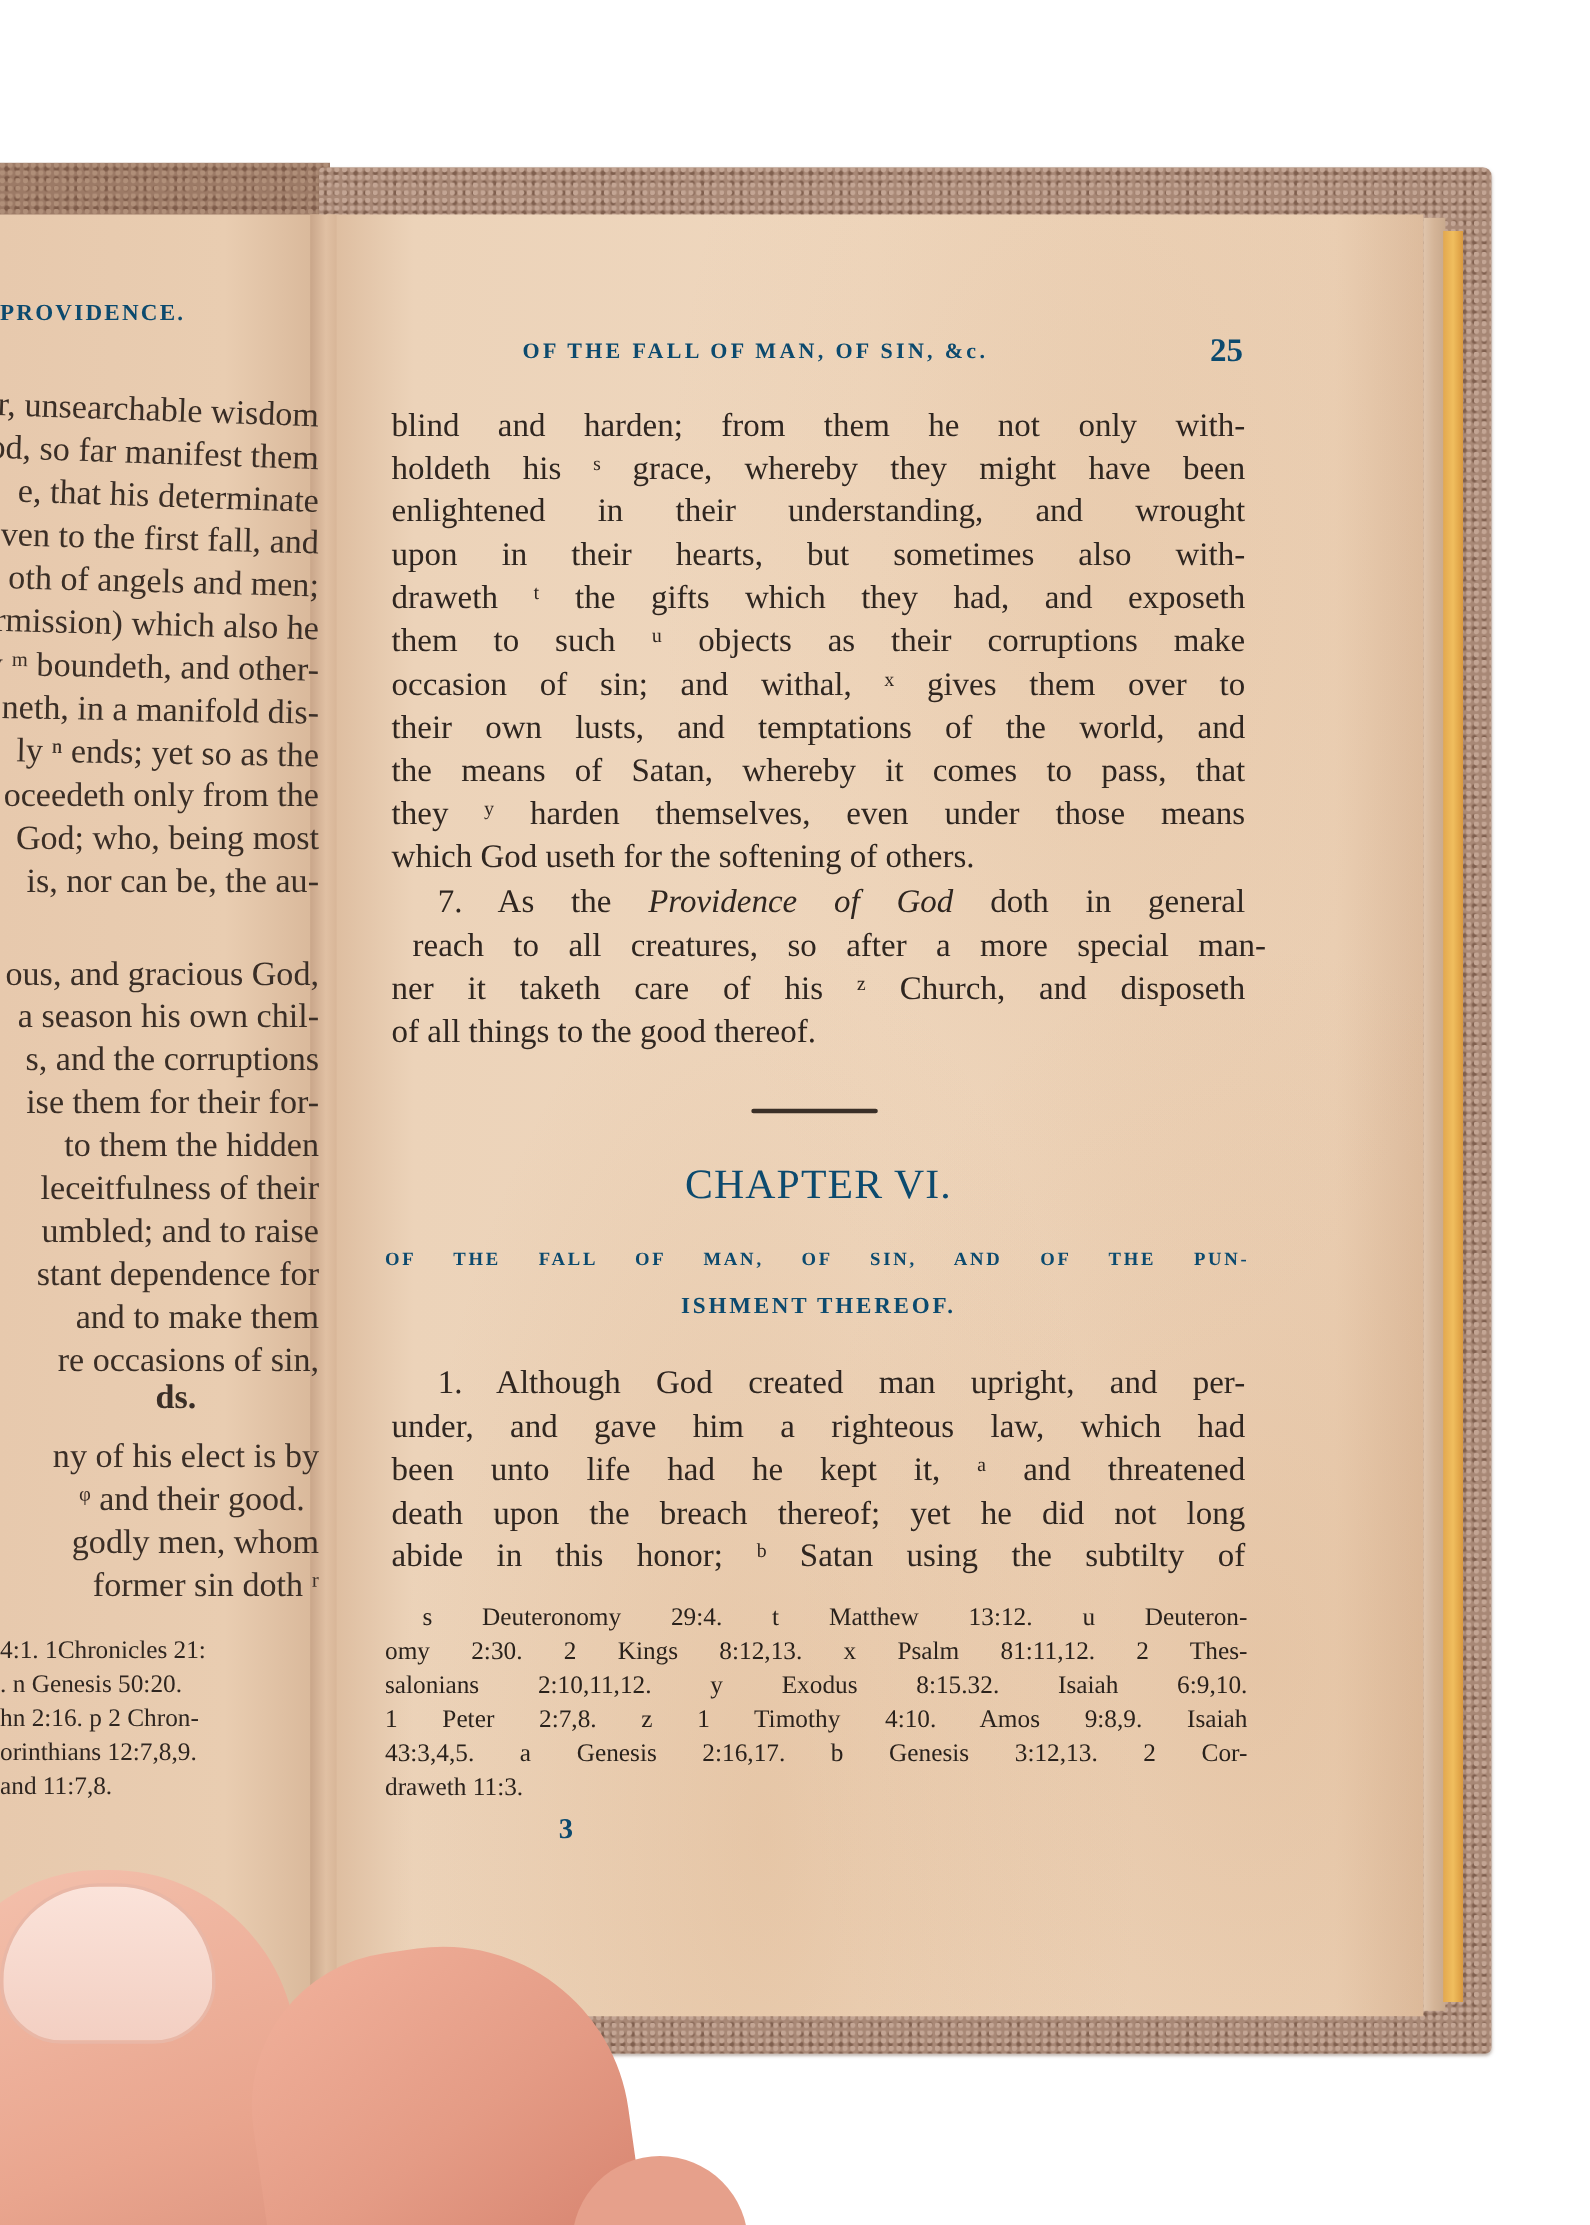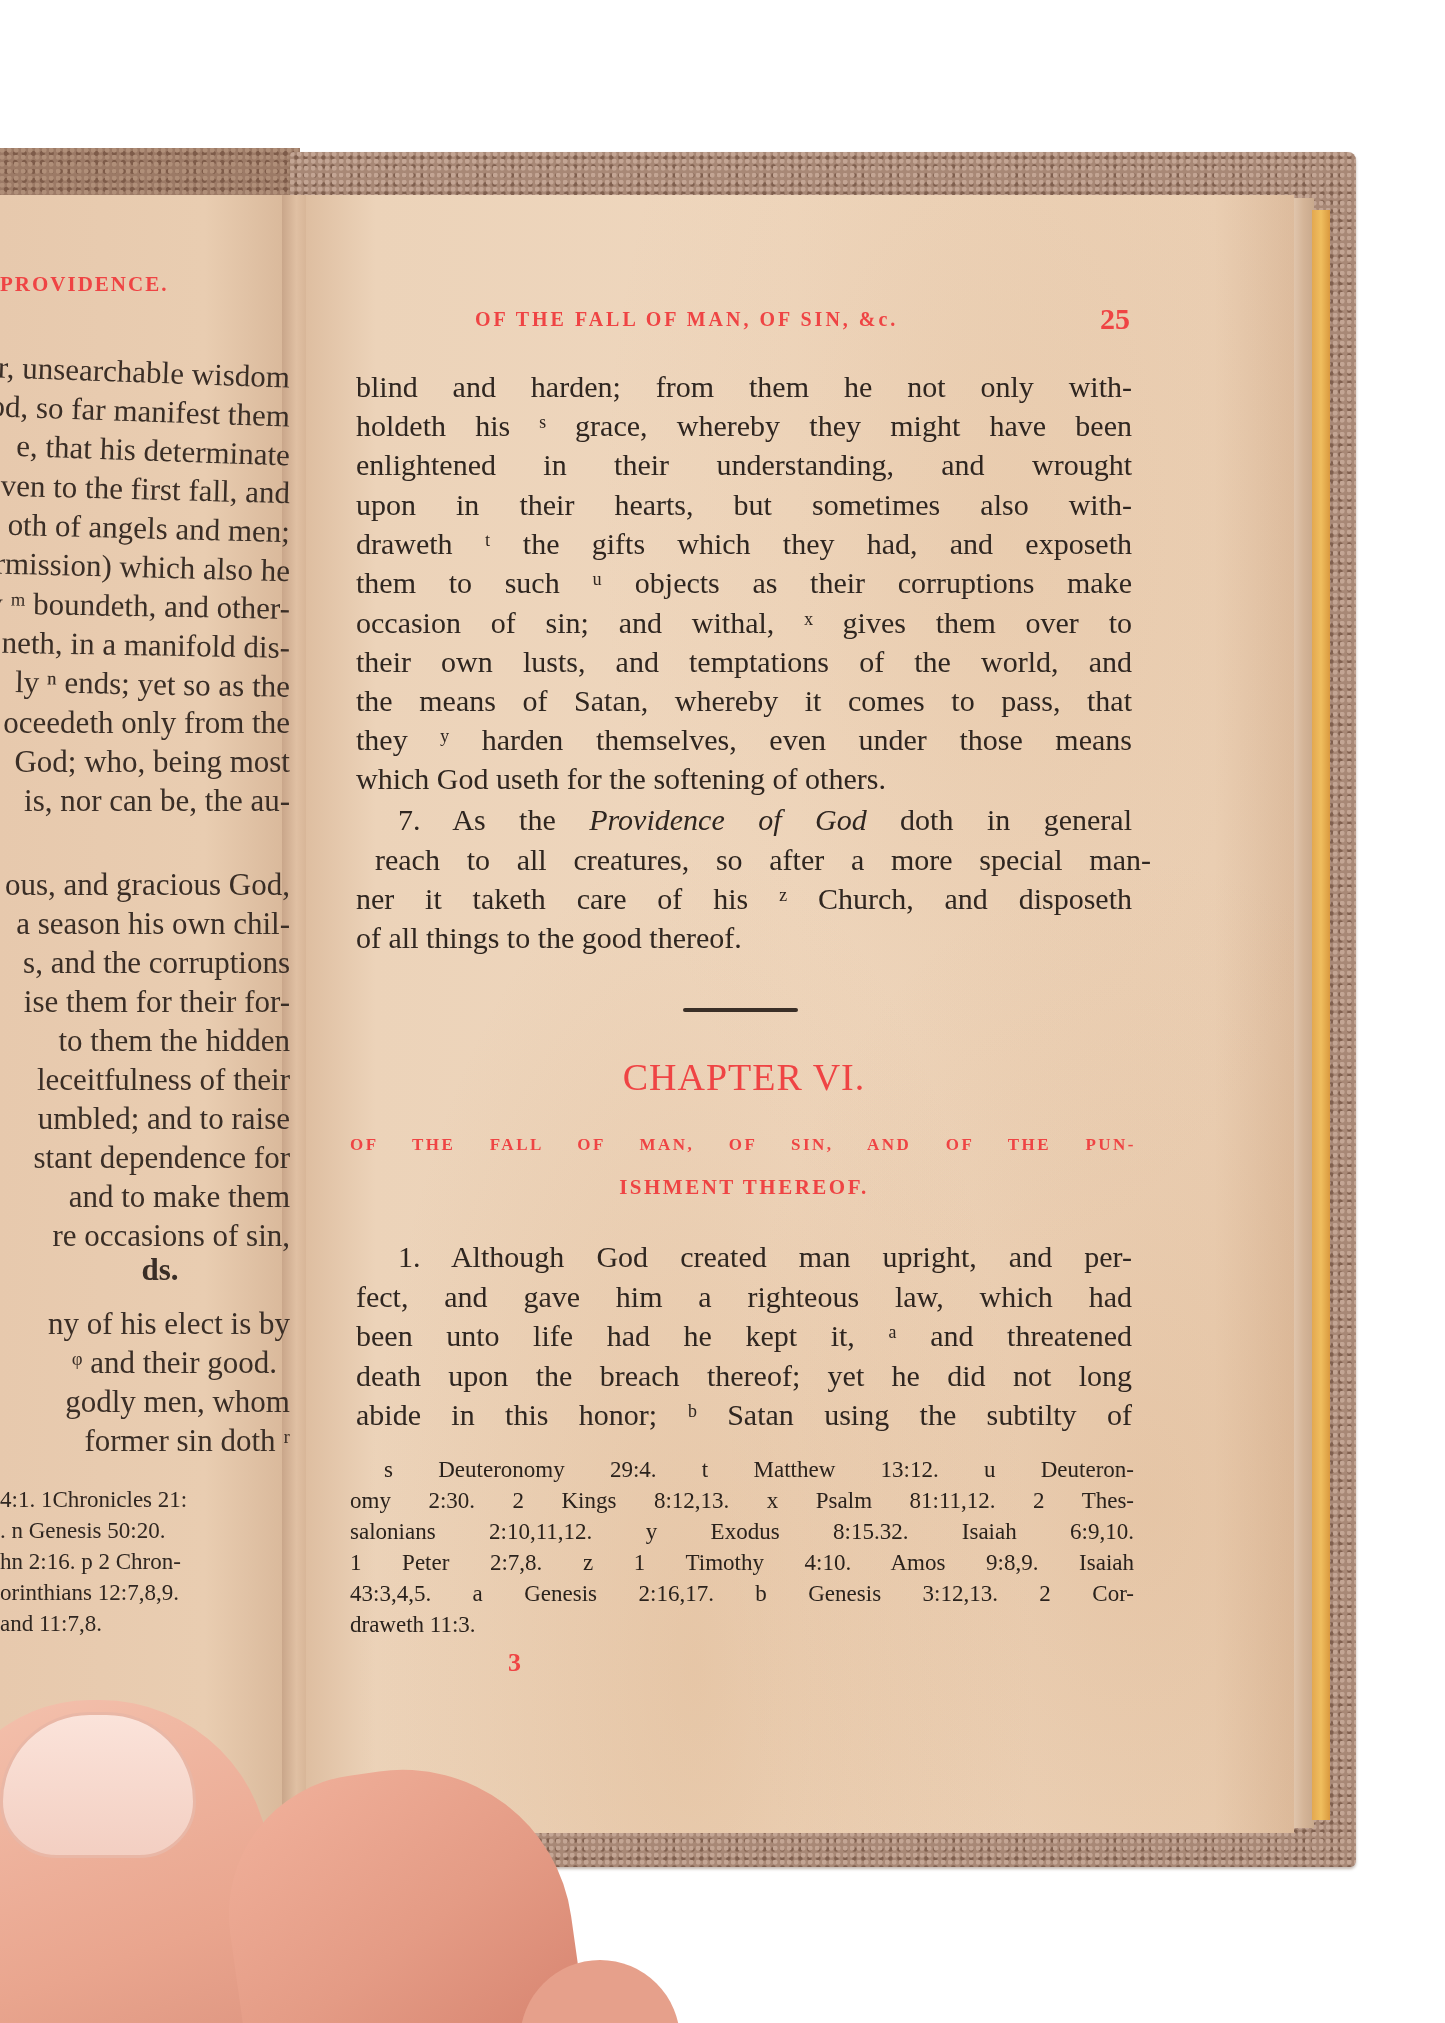--- a/index.html
+++ b/index.html
@@ -16,21 +16,21 @@
   #left-page{left:0;top:195px;width:292px;height:1640px;
     background:linear-gradient(90deg,#e7c9ad 0%,#e9cdb1 70%,#d8b799 100%);}
   #gutter{left:282px;top:195px;width:24px;height:1640px;background:linear-gradient(90deg,#c9a68a,#e0c0a3 60%,#d8b698);}
   #right-page{left:296px;top:195px;width:998px;height:1638px;
     background:linear-gradient(90deg,#dcbb9d 0%,#ecd3b9 8%,#efd7be 50%,#ebd0b5 92%,#ddbc9e 100%);}
   #page-stain{left:296px;top:195px;width:998px;height:1638px;
     background:radial-gradient(ellipse at 40% 90%,rgba(205,150,100,.25),transparent 40%),radial-gradient(ellipse at 85% 80%,rgba(205,150,100,.2),transparent 35%),radial-gradient(ellipse at 70% 20%,rgba(210,160,110,.15),transparent 40%);}
   #page-edges{left:1294px;top:198px;width:20px;height:1630px;background:linear-gradient(90deg,#e0c5ac,#d4b497 50%,#c8a98d);}
   #gilt-edge{left:1312px;top:210px;width:18px;height:1610px;background:linear-gradient(90deg,#e3a84f,#f0be5e 50%,#d9993f);}
   
-  .ink{color:#ef4444;}
+  .ink{color:#0c4a6e;}
   .running-head{font-family:"Liberation Serif",serif;font-weight:bold;letter-spacing:3px;font-size:20px;}
   .body-line{position:absolute;left:356px;width:776px;font-size:30px;line-height:40px;height:40px;white-space:nowrap;text-align:justify;text-align-last:justify;color:#2f2620;}
   .body-line.last{text-align-last:left;}
   .body-line.indent{padding-left:42px;width:734px;}
   .body-line i{font-style:italic;}
   .center{text-align:center;text-align-last:center;}
   .foot-line{position:absolute;left:350px;width:784px;font-size:23px;line-height:30px;height:30px;white-space:nowrap;text-align:justify;text-align-last:justify;color:#2a221c;}
   .foot-line.last{text-align-last:left;}
   .foot-line.indent{padding-left:34px;width:750px;}
   .left-line{position:absolute;right:1155px;width:320px;font-size:31px;line-height:39px;height:39px;white-space:nowrap;text-align:right;color:#3a2e26;overflow:hidden;}
@@ -118,21 +118,21 @@
 </div>
 
 <div class="abs" style="left:683px;top:1008px;width:115px;height:4px;background:#3a2f27;border-radius:2px;"></div>
 
 <div class="abs ink center" style="left:356px;top:1055px;width:776px;font-size:38px;letter-spacing:1px;">CHAPTER VI.</div>
 <div class="abs ink running-head" style="left:350px;top:1135px;width:786px;font-size:17px;letter-spacing:2.5px;white-space:nowrap;text-align:justify;text-align-last:justify;">OF THE FALL OF MAN, OF SIN, AND OF THE PUN-</div>
 <div class="abs ink running-head center" style="left:356px;top:1175px;width:776px;font-size:21px;letter-spacing:2.5px;">ISHMENT THEREOF.</div>
 
 <div>
   <div class="body-line indent" style="top:1237px;">1. Although God created man upright, and per-</div>
-  <div class="body-line" style="top:1277px;">fect, and gave him a righteous law, which had</div>
+  <div class="body-line" style="top:1277px;">under, and gave him a righteous law, which had</div>
   <div class="body-line" style="top:1316px;">been unto life had he kept it, ᵃ and threatened</div>
   <div class="body-line" style="top:1356px;">death upon the breach thereof; yet he did not long</div>
   <div class="body-line" style="top:1395px;">abide in this honor; ᵇ Satan using the subtilty of</div>
 </div>
 
 <div>
   <div class="foot-line indent" style="top:1455px;">s Deuteronomy 29:4.    t Matthew 13:12.    u Deuteron-</div>
   <div class="foot-line" style="top:1486px;">omy 2:30.  2 Kings 8:12,13.   x Psalm 81:11,12.  2 Thes-</div>
   <div class="foot-line" style="top:1517px;">salonians 2:10,11,12.  y Exodus 8:15.32.   Isaiah 6:9,10.</div>
   <div class="foot-line" style="top:1548px;">1 Peter 2:7,8.  z 1 Timothy 4:10.  Amos 9:8,9.   Isaiah</div>

